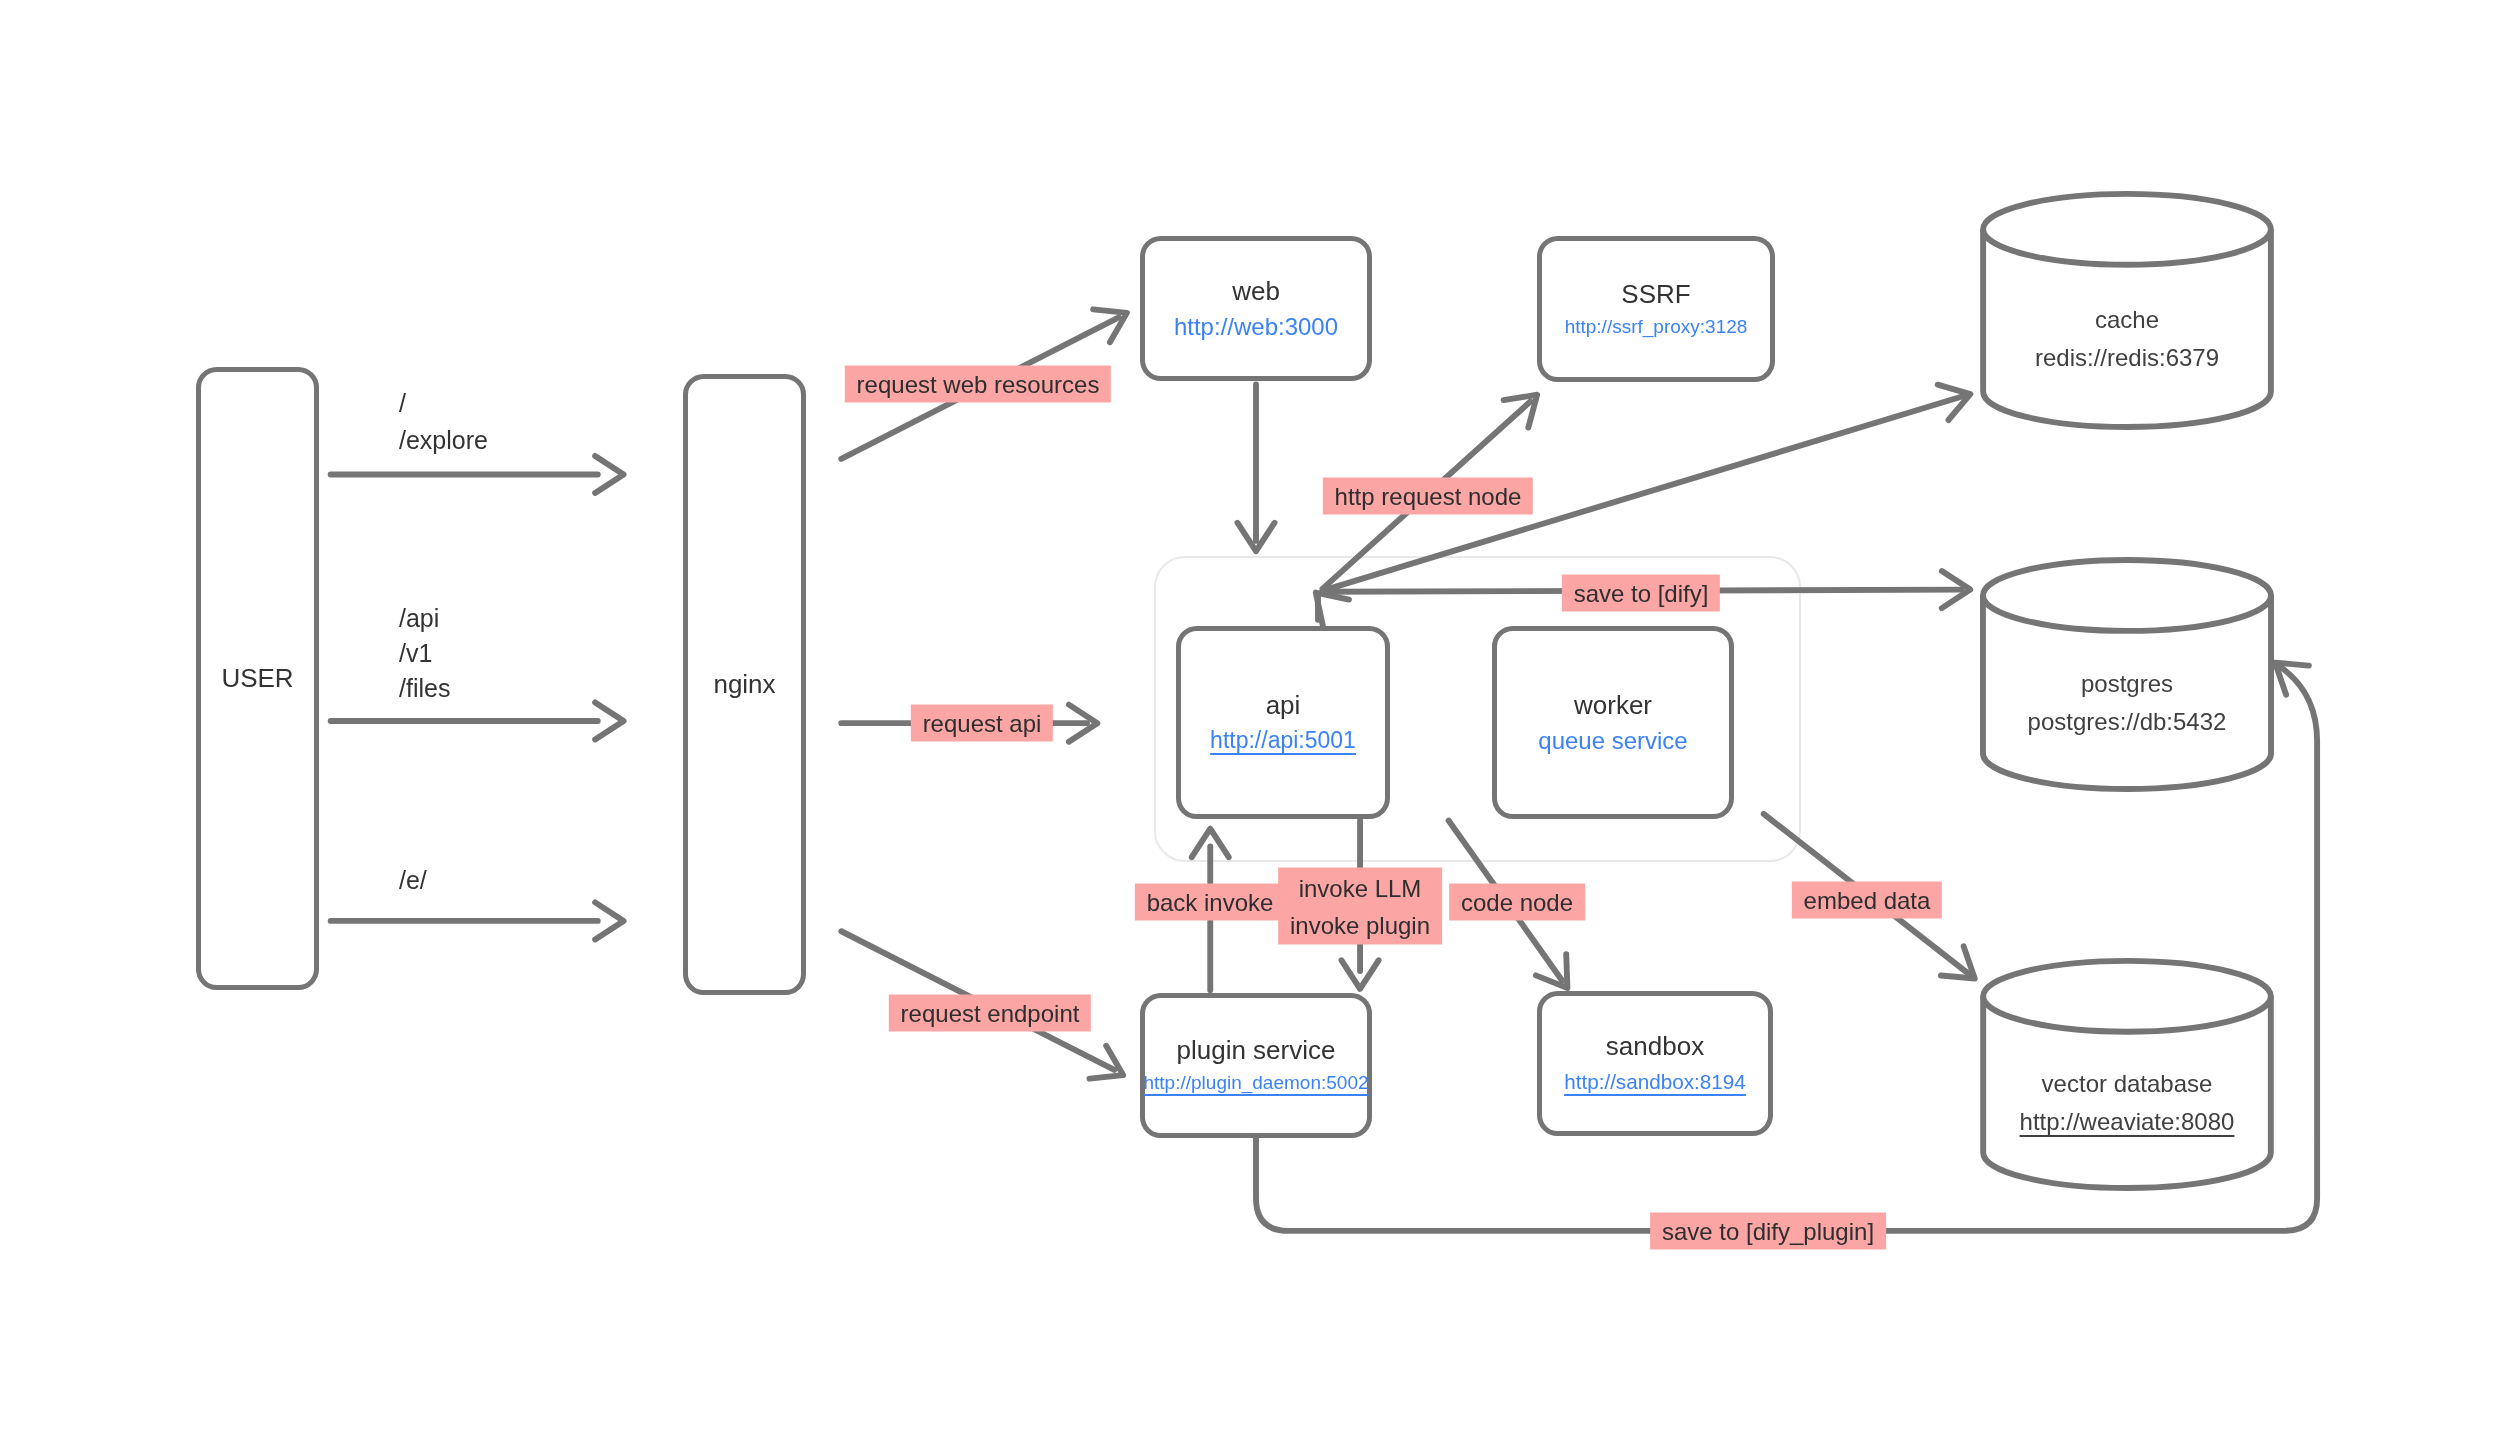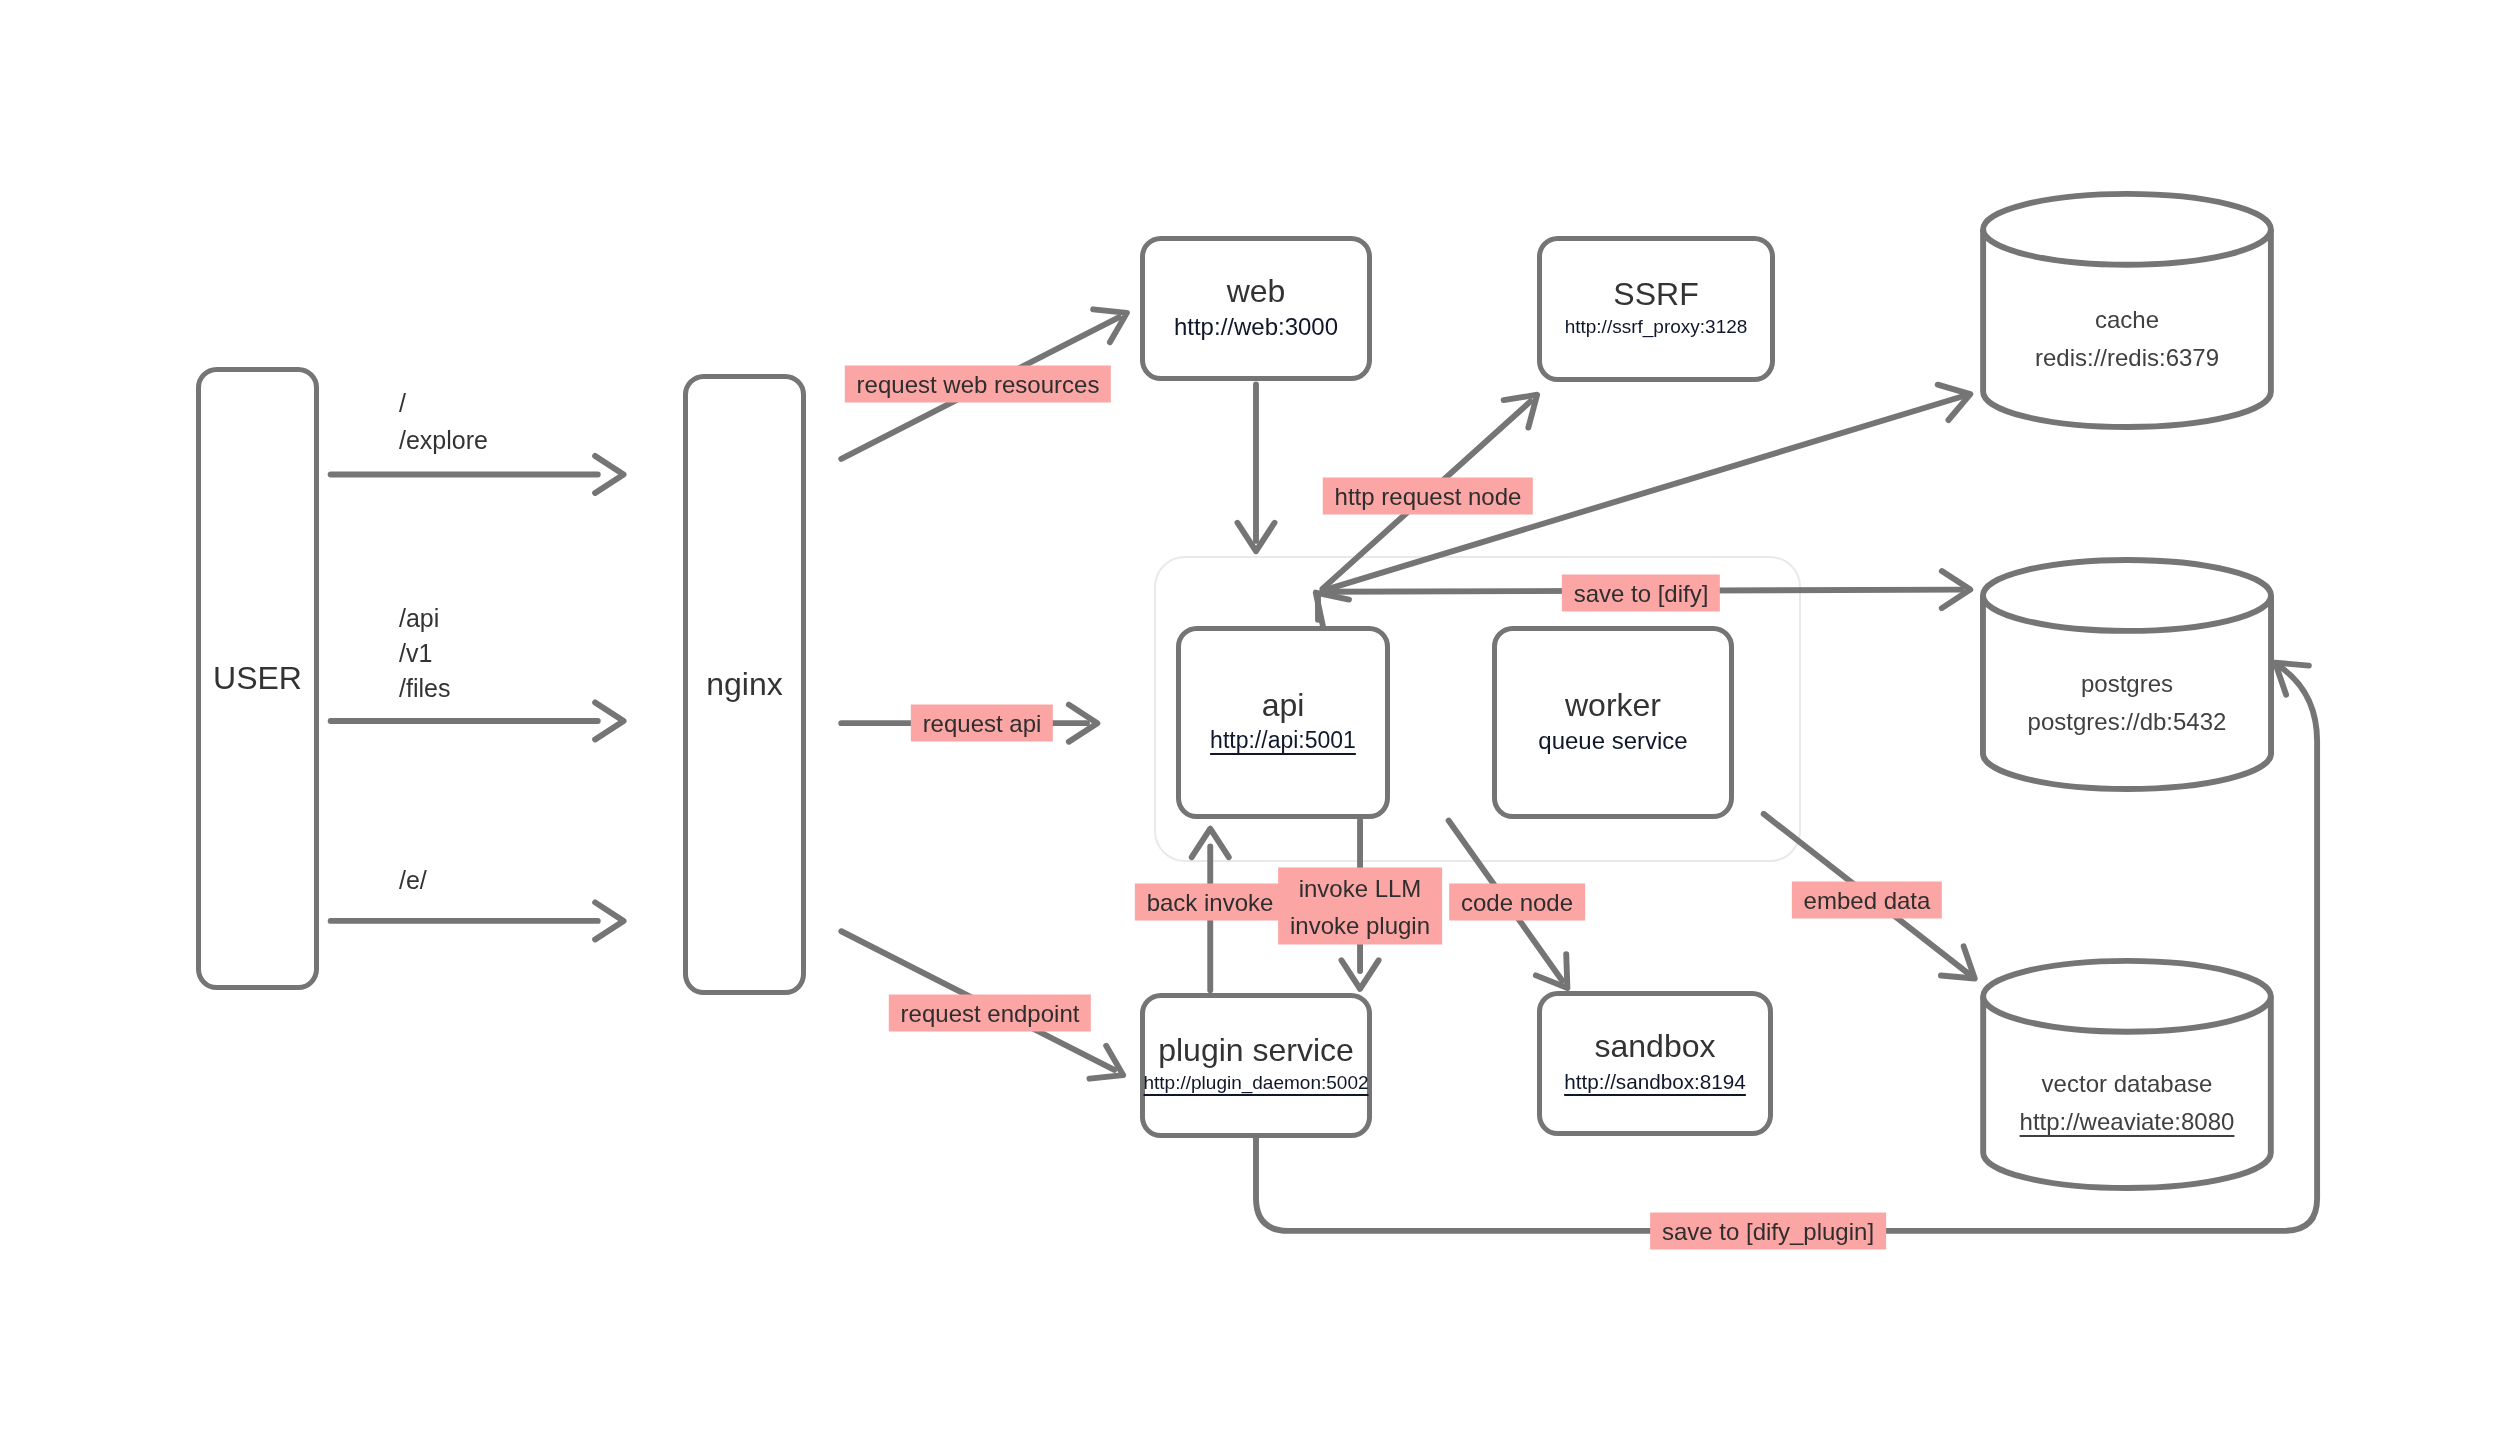--- a/index.html
+++ b/index.html
@@ -18,22 +18,22 @@
     border-radius:20.7px;
     background:#ffffff;
     display:flex;
     flex-direction:column;
     align-items:center;
     justify-content:center;
     text-align:center;
     box-sizing:border-box;
     line-height:35px;
   }
-  .node .title{font-size:32px;color:#333333;white-space:nowrap;}
-  .node .sub{font-size:24px;color:#0f172a;white-space:nowrap;}
+  .node .title{font-size:26px;color:#333333;white-space:nowrap;}
+  .node .sub{font-size:24px;color:#3b82f6;white-space:nowrap;}
   .sub.sz31{font-size:23px;}
   .sub.sz28{font-size:20.7px;}
   .sub.sz26{font-size:19px;line-height:29.5px;}
   .sub.u{text-decoration:underline;text-underline-offset:5.2px;text-decoration-thickness:1.8px;}
   
   .group{
     position:absolute;
     border:2.2px solid #e9e9e9;
     border-radius:31px;
     background:#ffffff;

